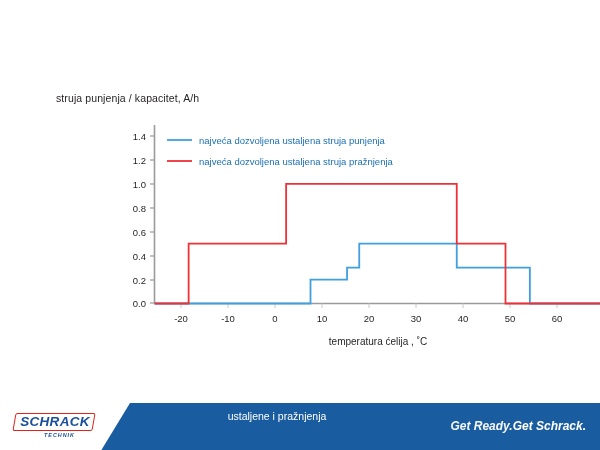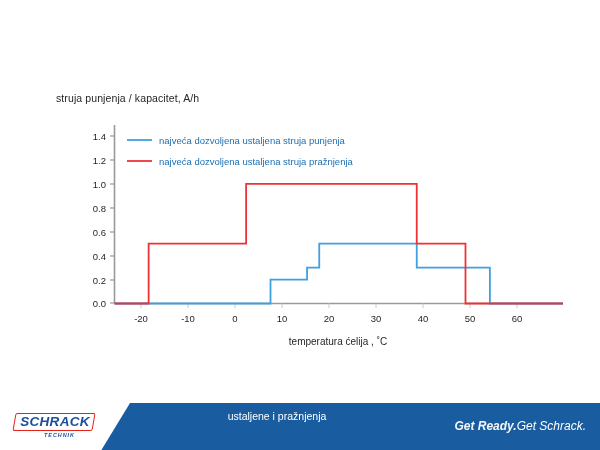--- a/index.html
+++ b/index.html
@@ -12,21 +12,21 @@
   #page { position: relative; width: 600px; height: 450px; background: #fff; }
 
   
   #chart-block { position: absolute; left: 0; top: 0; width: 549px; height: 395px; }
 
   #chart-title {
     position: absolute; left: 56px; top: 92px;
     font-size: 10.5px; color: #231f20; letter-spacing: .1px; white-space: nowrap;
   }
 
-  #plot-wrap { position: absolute; left: 0; top: 0; width: 600px; height: 395px; }
+  #plot-wrap { position: absolute; left: 0; top: 0; width: 600px; height: 395px; padding-left: 40px; }
   svg#plot { display: block; width: 600px; height: 395px; }
 
   .ylabel, .xlabel {
     font-family: "Liberation Sans", sans-serif;
     font-size: 9.5px; fill: #231f20;
   }
   .legend-text {
     font-family: "Liberation Sans", sans-serif;
     font-size: 9.5px; fill: #1b6fb4;
   }
@@ -72,21 +72,21 @@
   }
   #caption {
     position: absolute; left: 112px; top: 14px; width: 330px;
     color: #ffffff; font-size: 10.5px; line-height: 14px; text-align: center;
   }
   #tagline {
     position: absolute; right: 14px; top: 24px;
     color: #ffffff; font-size: 12px; white-space: nowrap;
   }
   #tagline .soft { font-style: italic; font-weight: bold; opacity: .95; }
-  #tagline .bold { font-weight: normal; font-style: italic; }
+  #tagline .bold { font-weight: bold; font-style: italic; }
 </style>
 </head>
 <body>
 
 <div id="page">
 
   <div id="chart-block">
 
     <div id="chart-title">struja punjenja / kapacitet,  A/h</div>
 

